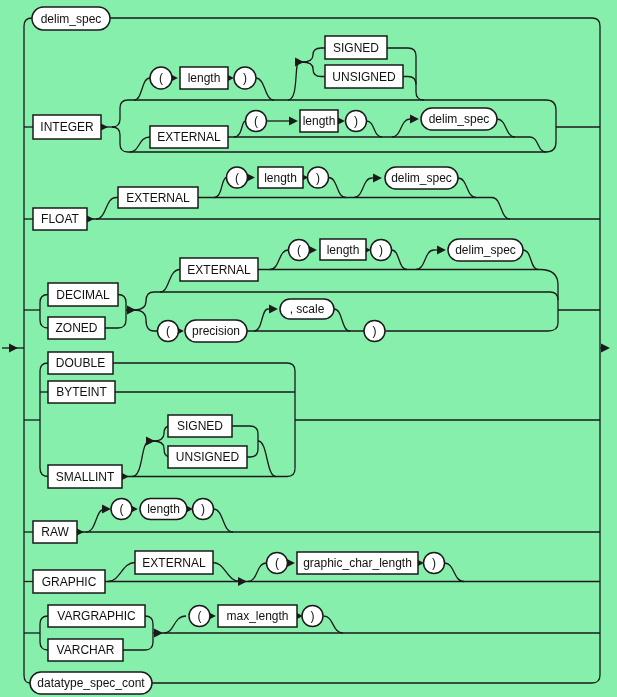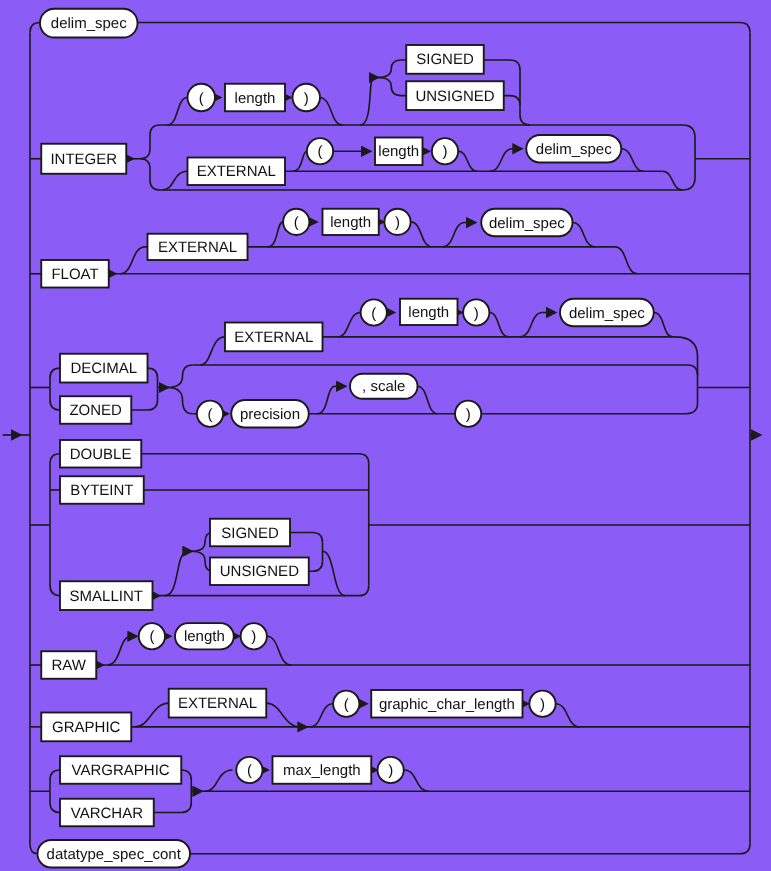--- a/index.html
+++ b/index.html
@@ -1,16 +1,16 @@
 <!DOCTYPE html>
 <html><head>
 <meta charset="utf-8">
 <style>
   html,body{margin:0;padding:0;background:#ffffff;}
-  .stage{position:relative;width:617px;height:697px;background:#8b5cf6;overflow:hidden;
+  .stage{position:relative;width:617px;height:697px;background:#86efac;overflow:hidden;
          font-family:"Liberation Sans", sans-serif;}
   svg{display:block;}
   .rail{fill:none;stroke:#1a1a1a;stroke-width:1.3;}
   .kw{fill:#ffffff;stroke:#1a1a1a;stroke-width:1.5;}
   .var{fill:#ffffff;stroke:#1a1a1a;stroke-width:1.5;}
   .paren{fill:#ffffff;stroke:#1a1a1a;stroke-width:1.5;}
   .lbl{fill:#111111;font-family:"Liberation Sans", sans-serif;font-size:12px;text-anchor:middle;}
   .plbl{fill:#111111;font-family:"Liberation Sans", sans-serif;font-size:12px;text-anchor:middle;}
 </style>
 </head>

